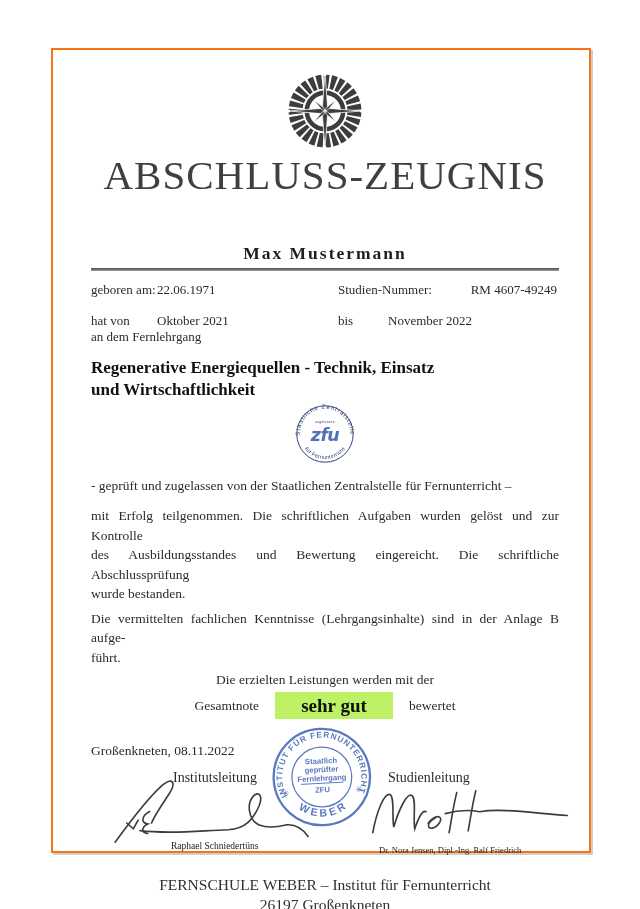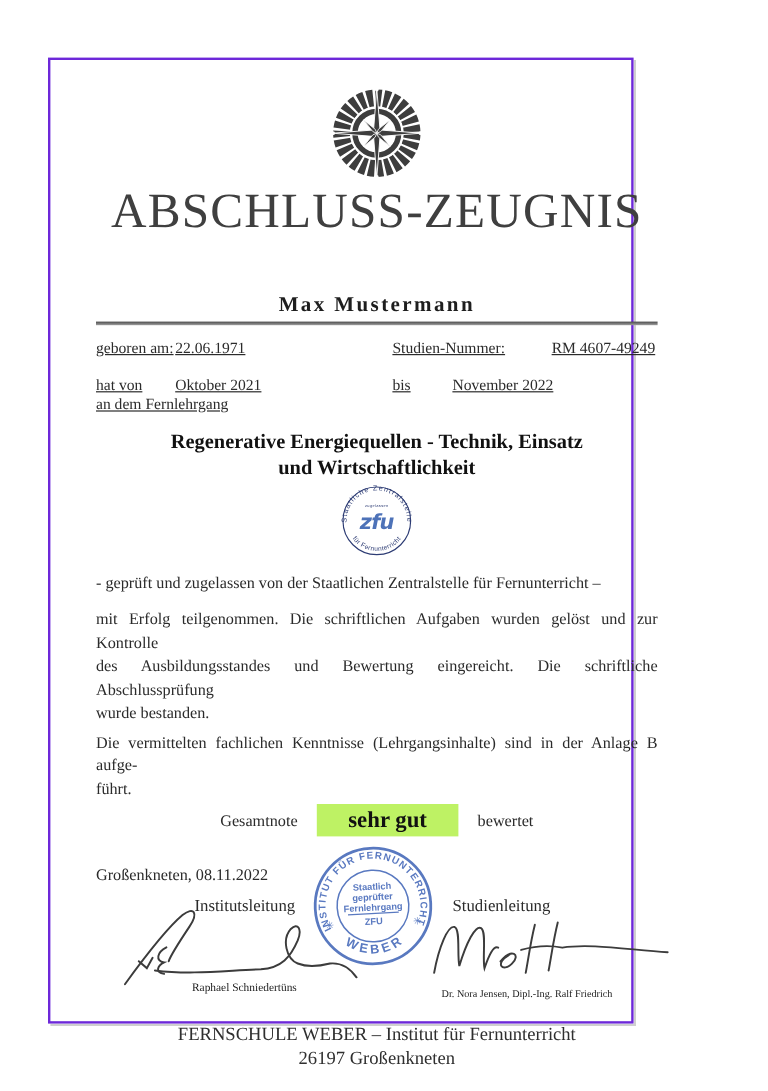--- a/index.html
+++ b/index.html
@@ -1,40 +1,40 @@
 <!DOCTYPE html>
 <html><head>
 <meta charset="utf-8">
 <style>
   html,body{margin:0;padding:0;background:#fff;}
   .page{position:relative;width:640px;height:909px;background:#fff;overflow:hidden;
         font-family:"Liberation Serif","DejaVu Serif",serif;color:#2b2b2b;}
-  .frame{position:absolute;left:40px;top:48px;width:488px;height:805px;
-         border:2px solid #6d28d9;box-shadow:2px 2px 0 #cfcfcf;box-sizing:border-box;}
+  .frame{position:absolute;left:51px;top:48px;width:540px;height:805px;
+         border:2px solid #f97316;box-shadow:2px 2px 0 #cfcfcf;box-sizing:border-box;}
   .content{position:absolute;left:38px;top:0;width:468px;height:801px;}
 
   .logo-wrap{margin-top:22px;height:78px;text-align:center;}
   .doc-title{margin-top:2px;text-align:center;font-size:41px;line-height:1.15;
              color:#3f3f3f;letter-spacing:1px;font-weight:400;}
   .student{margin-top:44px;text-align:center;font-size:17.5px;font-weight:bold;
            letter-spacing:2px;line-height:20px;color:#1e1e1e;}
   .rule{margin-top:5px;height:3px;background:linear-gradient(#4a4a4a,#a0a0a0);}
 
   .fields{margin-top:11px;font-size:13px;}
   .frow{position:relative;height:16px;}
   .frow + .frow{margin-top:15px;}
-  .frow span{position:absolute;white-space:nowrap;text-decoration:underline;}
+  .frow span{position:absolute;white-space:nowrap;}
   .f-label{left:0;}
   .f-value{left:66px;}
   .f-mid{left:247px;}
   .f-right{right:2px;}
   .f-val2{left:297px;}
   .frow.tight{margin-top:0;}
 
-  .course{margin-top:12px;text-align:center;font-size:17px;font-weight:bold;
+  .course{margin-top:12px;font-size:17px;font-weight:bold;
           line-height:22px;color:#111;}
   .seal-wrap{margin-top:3px;height:60px;text-align:center;}
 
   .approval{margin-top:14px;text-align:left;font-size:13.5px;height:17px;}
   .para{margin-top:11px;font-size:13.5px;line-height:19.5px;}
   .para.p2{margin-top:5px;}
   .jline{text-align:justify;text-align-last:justify;}
 
   .result-intro{margin-top:5px;text-align:center;font-size:13.5px;height:17px;}
   .grade-row{margin-top:3px;height:27px;display:flex;justify-content:center;
@@ -152,20 +152,21 @@
         <div class="jline">mit Erfolg teilgenommen. Die schriftlichen Aufgaben wurden gelöst und zur Kontrolle</div>
         <div class="jline">des Ausbildungsstandes und Bewertung eingereicht. Die schriftliche Abschlussprüfung</div>
         <div>wurde bestanden.</div>
       </div>
 
       <div class="para p2">
         <div class="jline">Die vermittelten fachlichen Kenntnisse (Lehrgangsinhalte) sind in der Anlage B aufge-</div>
         <div>führt.</div>
       </div>
 
+      <div class="result-intro">Die erzielten Leistungen werden mit der</div>
 
       <div class="grade-row">
         <span>Gesamtnote</span>
         <span class="grade-box">sehr gut</span>
         <span>bewertet</span>
       </div>
 
       <div class="sig-section">
 
         <svg class="stamp" width="106" height="106" viewBox="0 0 110 110">

